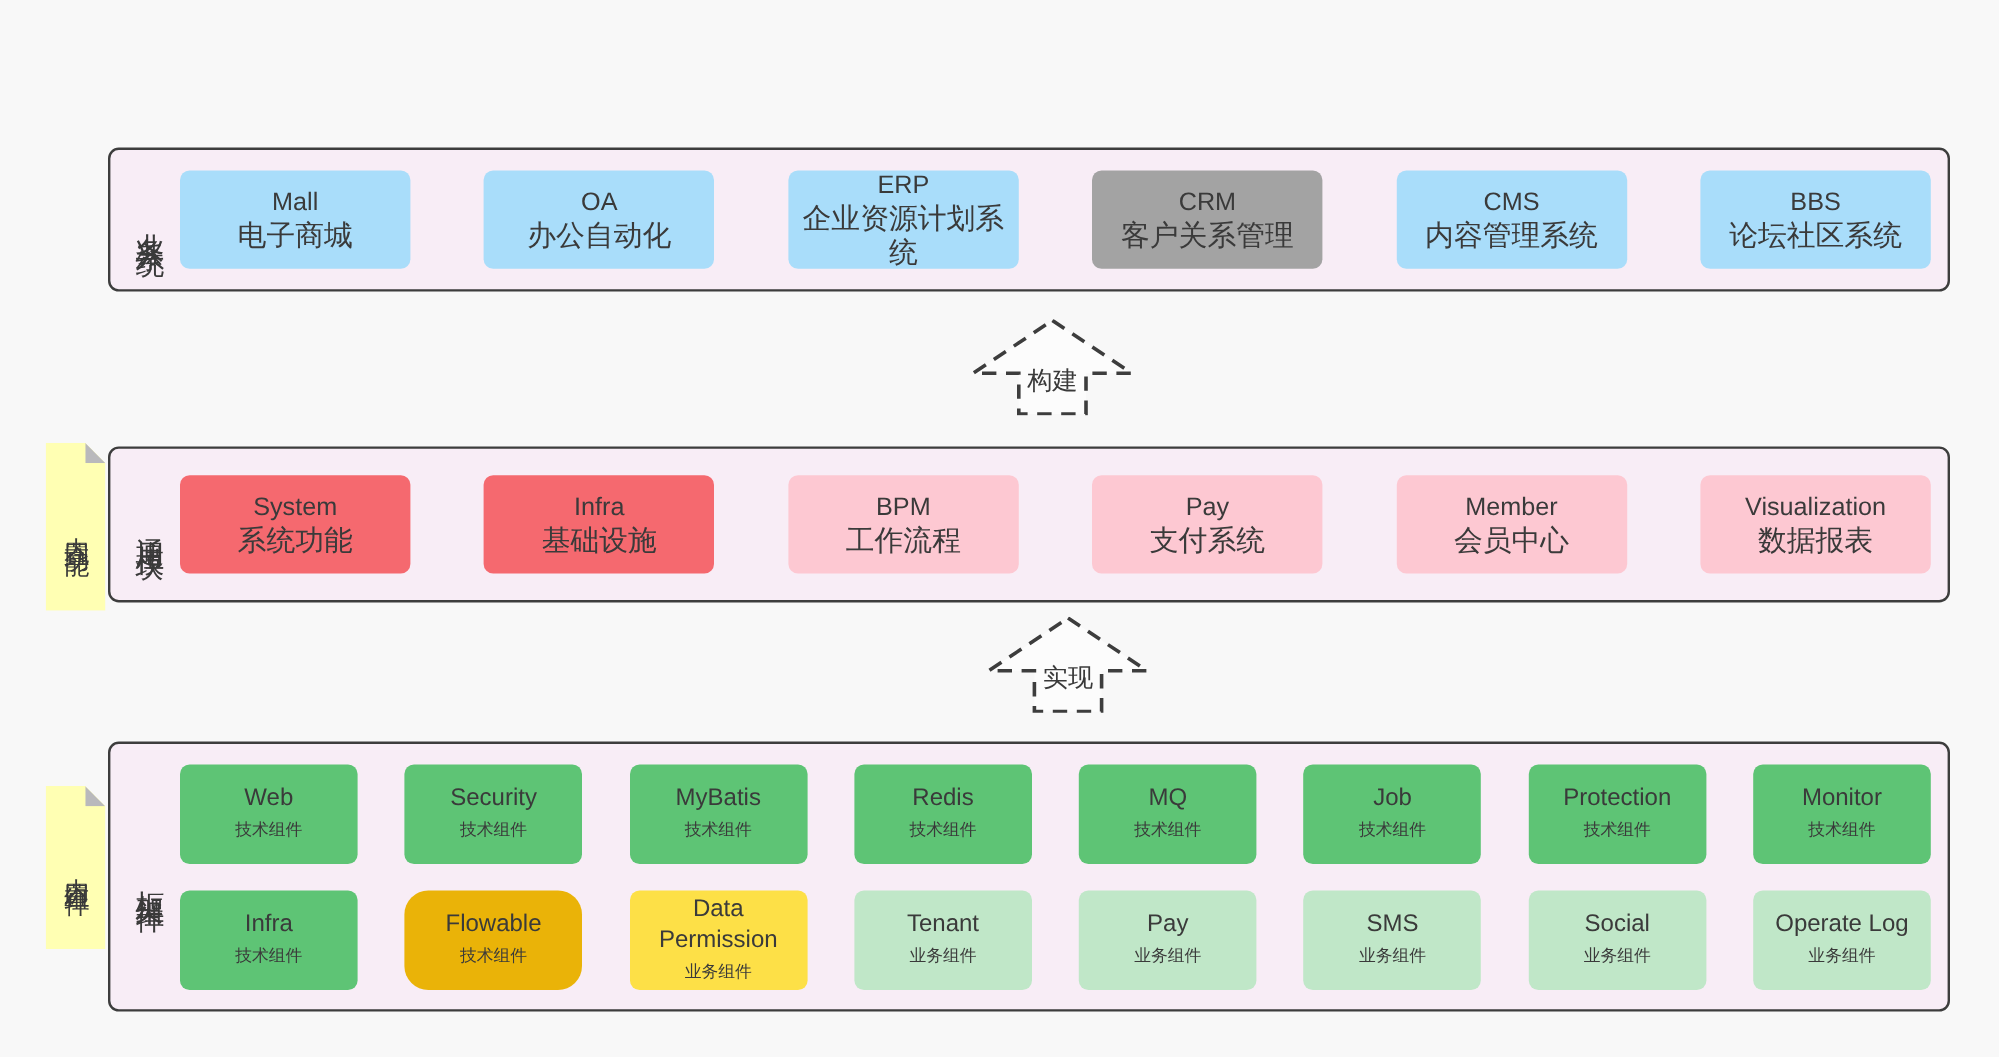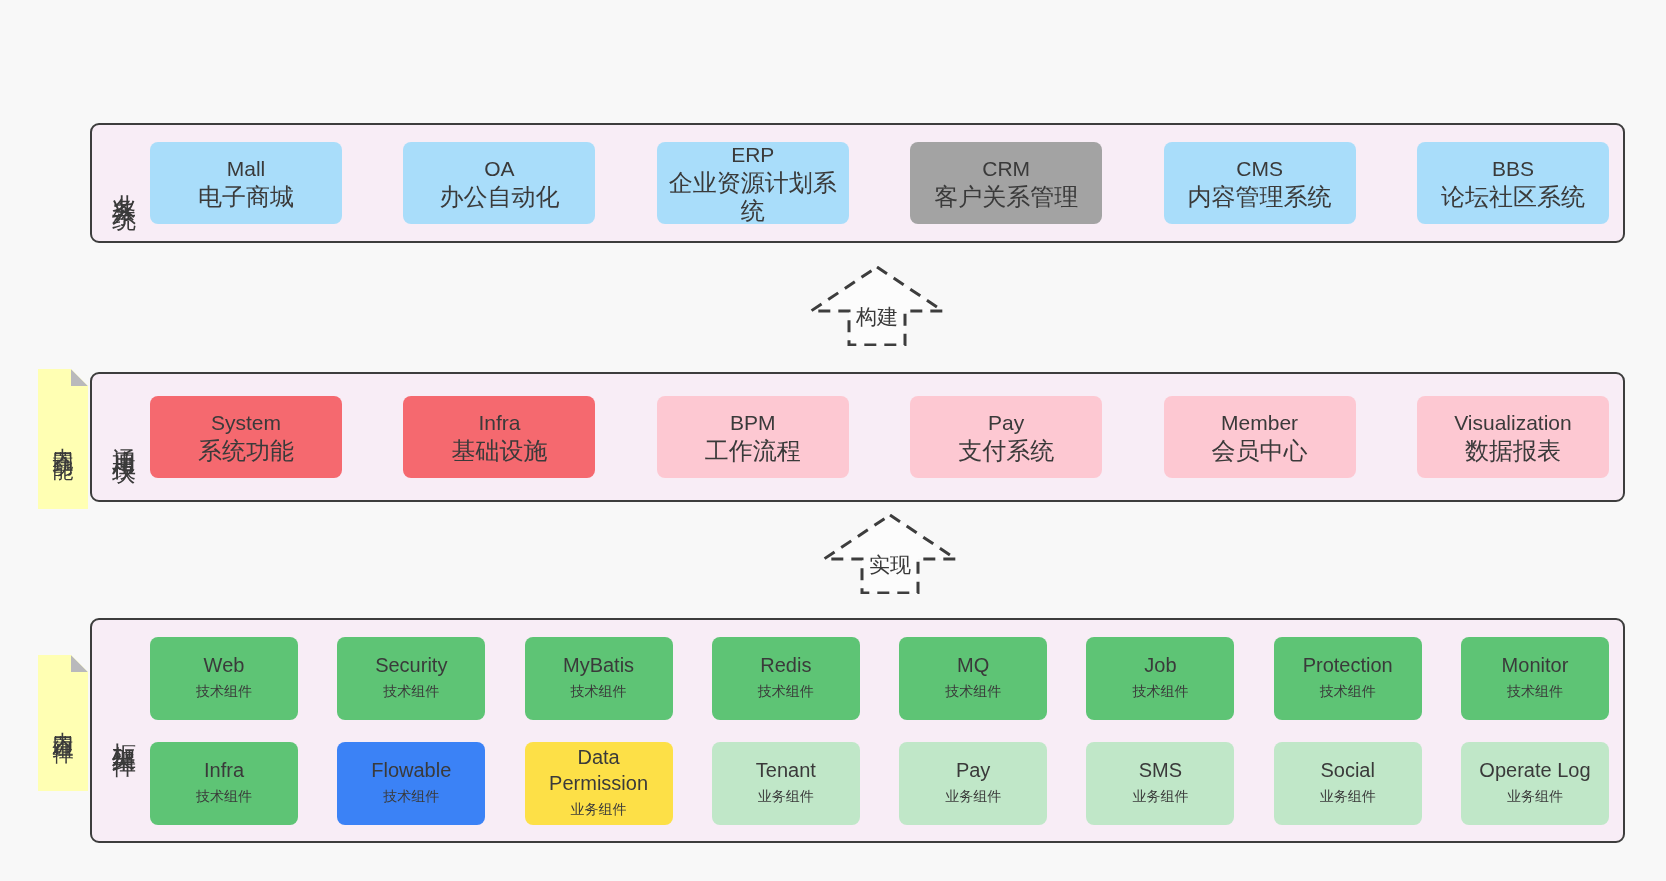--- a/index.html
+++ b/index.html
@@ -207,21 +207,21 @@
             <div class="box-desc">技术组件</div>
           </div>
         </div>
       <div class="box-row row-sm">
 
           <div class="box" style="background: rgb(94, 196, 117);">
             <div class="box-name">Infra</div>
             <div class="box-desc">技术组件</div>
           </div>
 
-          <div class="box" style="background: #3b82f6;">
+          <div class="box" style="background: #eab308; border-radius: 20px;">
             <div class="box-name">Flowable</div>
             <div class="box-desc">技术组件</div>
           </div>
 
           <div class="box" style="background: #fde047;">
             <div class="box-name">Data Permission</div>
             <div class="box-desc">业务组件</div>
           </div>
 
           <div class="box" style="background: rgb(192, 231, 200);">

